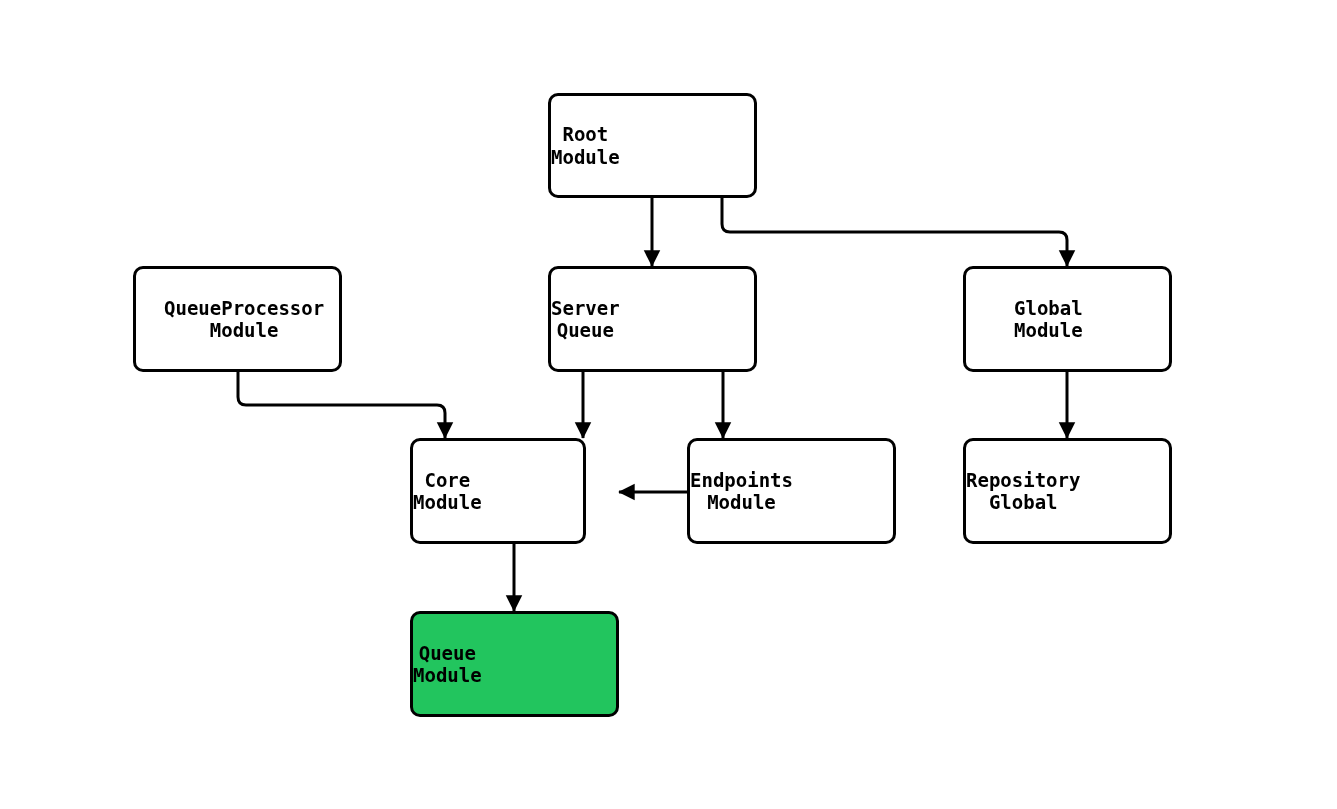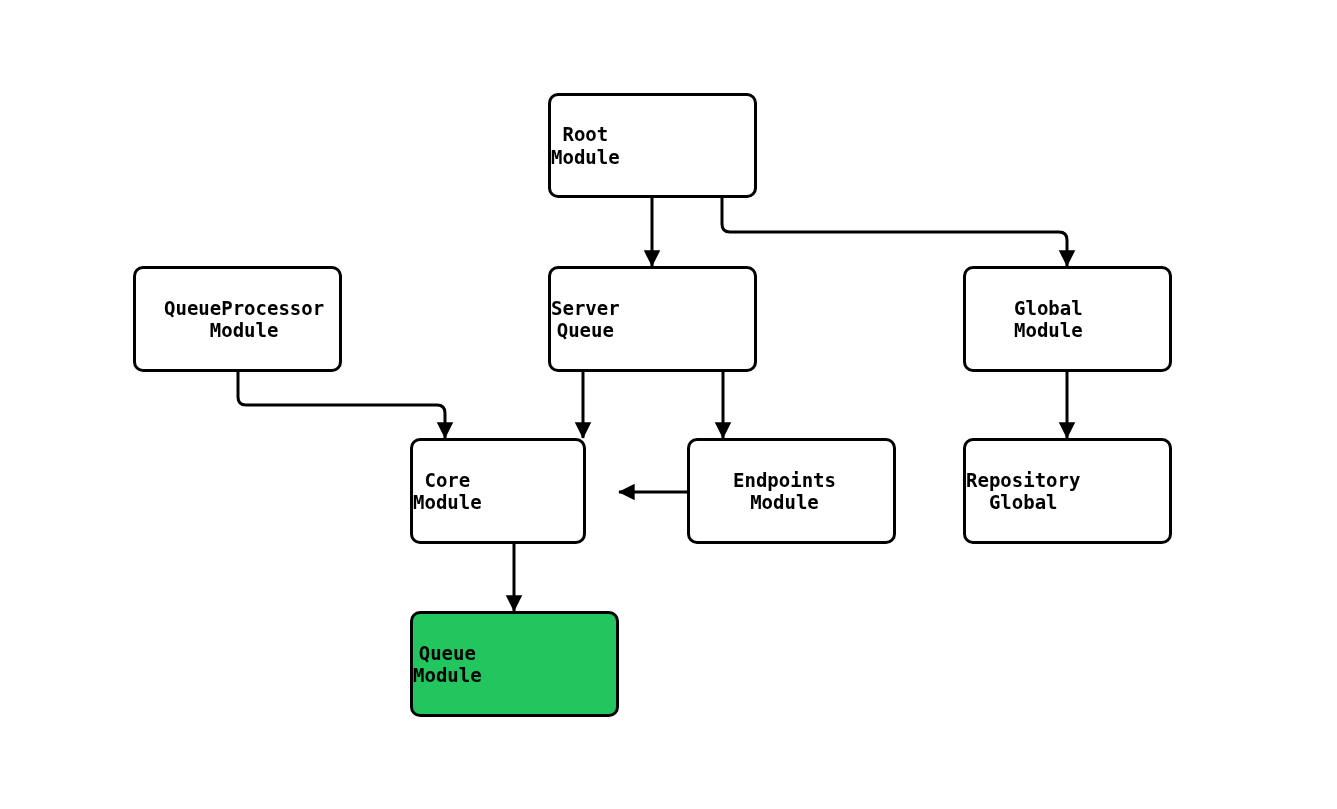--- a/index.html
+++ b/index.html
@@ -79,21 +79,21 @@
       </div>
       <div class="node" style="left: 963px; top: 266px; width: 209px; height: 106px; background: rgb(255, 255, 255); border-color: rgb(0, 0, 0);">
         <span class="node-label" style="color: rgb(0, 0, 0); margin-left: 48px;">Global
 Module</span>
       </div>
       <div class="node" style="left: 410px; top: 438px; width: 176px; height: 106px; background: rgb(255, 255, 255); border-color: rgb(0, 0, 0);">
         <span class="node-label" style="color: rgb(0, 0, 0);">Core
 Module</span>
       </div>
       <div class="node" style="left: 687px; top: 438px; width: 209px; height: 106px; background: rgb(255, 255, 255); border-color: rgb(0, 0, 0);">
-        <span class="node-label" style="color: rgb(0, 0, 0); margin-left: 43px;">Endpoints
+        <span class="node-label" style="color: rgb(0, 0, 0);">Endpoints
 Module</span>
       </div>
       <div class="node" style="left: 963px; top: 438px; width: 209px; height: 106px; background: rgb(255, 255, 255); border-color: rgb(0, 0, 0);">
         <span class="node-label" style="color: rgb(0, 0, 0);">Repository
 Global</span>
       </div>
       <div class="node" style="left: 410px; top: 611px; width: 209px; height: 106px; background: #22c55e; border-color: rgb(0, 0, 0);">
         <span class="node-label" style="color: rgb(0, 0, 0);">Queue
 Module</span>
       </div>

